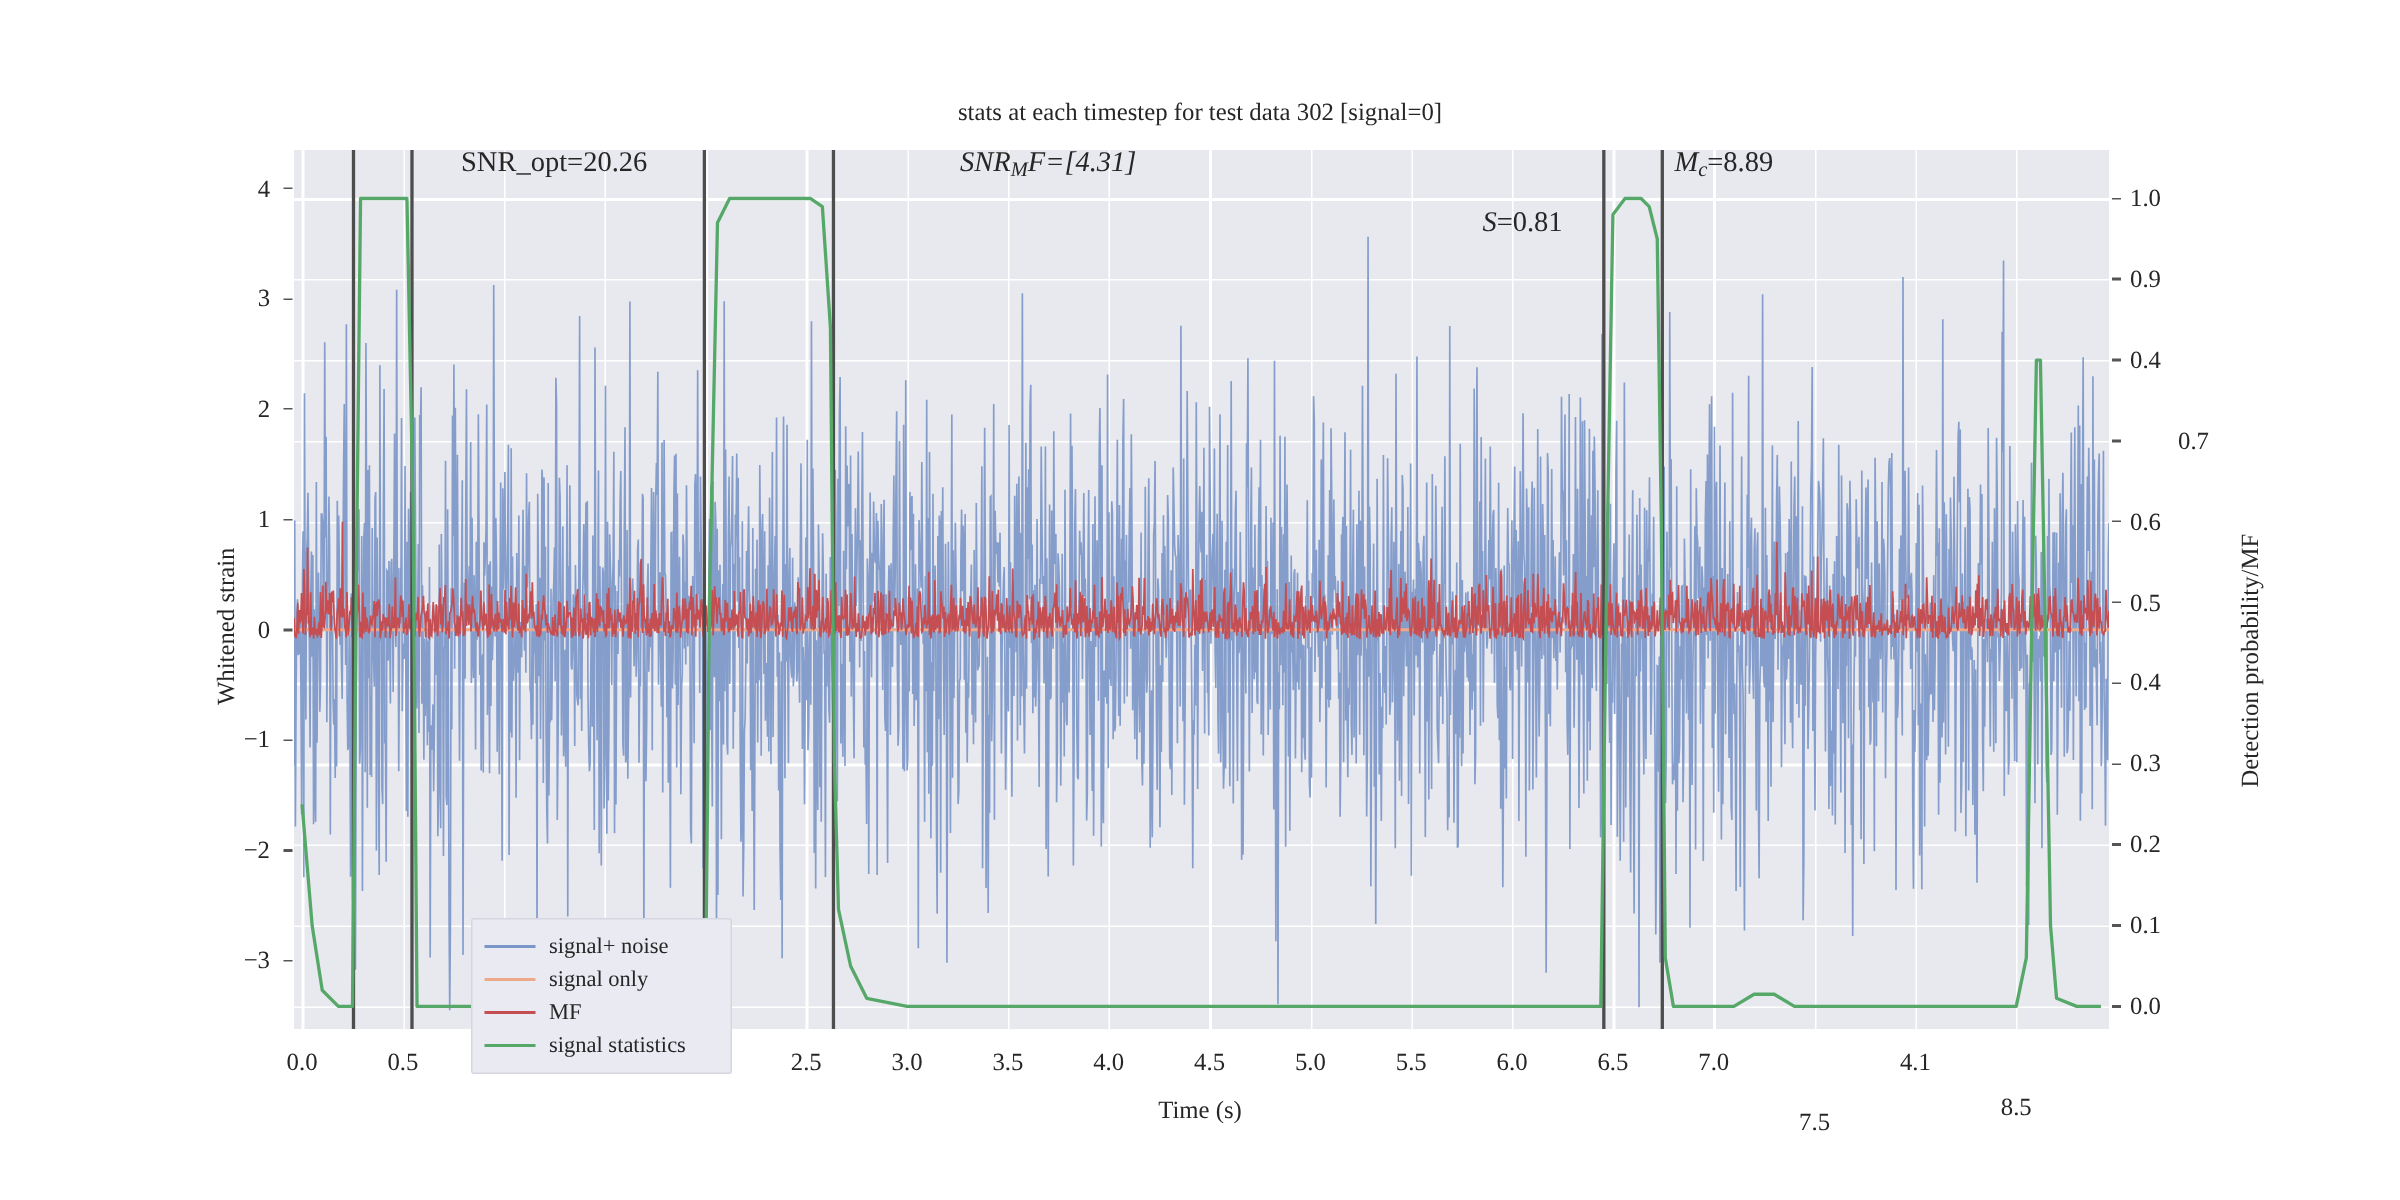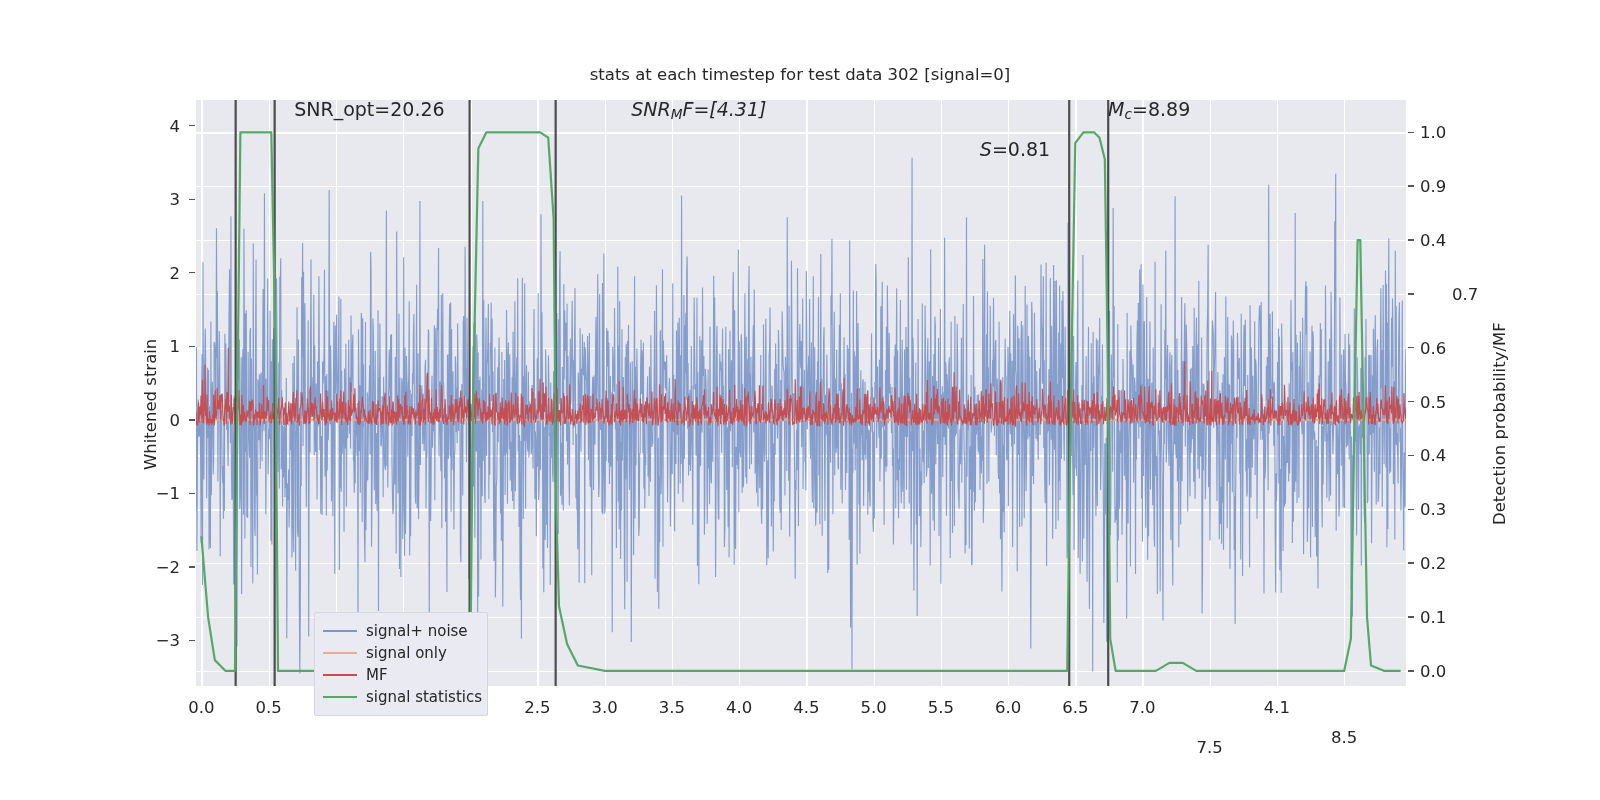--- a/index.html
+++ b/index.html
@@ -1,17 +1,17 @@
 <!DOCTYPE html>
 <html><head>
 <meta charset="utf-8">
 <style>
   html,body{margin:0;padding:0;background:#ffffff;}
   body{width:1600px;height:800px;font-family:"DejaVu Sans",sans-serif;color:#262626;overflow:hidden;}
-  #root{position:relative;width:1600px;height:619px;}
+  #root{position:relative;width:1600px;height:619px;font-family:Liberation Serif, serif;}
 
   .title{position:absolute;left:0;top:65px;width:1600px;text-align:center;font-size:16.5px;color:#262626;}
 
   
   #plot{position:absolute;left:196px;top:100px;width:1210px;height:586px;background:#e8e8ef;overflow:hidden;}
   #gridlayer,#datalayer,#annolayer{position:absolute;left:0;top:0;width:100%;height:100%;}
   .gl{position:absolute;background:#ffffff;}
   .gl.h{left:0;width:100%;height:1.3px;}
   .gl.v{top:0;height:100%;width:1.3px;}
 
@@ -170,20 +170,21 @@
       <div class="xlab" style="left: 1008.04px; top: 698px;">6.0</div>
       <div class="xlab" style="left: 1075.27px; top: 698px;">6.5</div>
       <div class="xlab" style="left: 1142.49px; top: 698px;">7.0</div>
       <div class="xlab" style="left: 1209.71px; top: 698px; margin-top: 40px;">7.5</div>
       <div class="xlab" style="left: 1276.93px; top: 698px;">4.1</div>
       <div class="xlab" style="left: 1344.16px; top: 728px;">8.5</div>
     </div>
 
   <div class="axtitle" id="ylabel">Whitened strain</div>
   <div class="axtitle" id="yrlabel">Detection probability/MF</div>
+  <div class="axtitle" id="xlabel">Time (s)</div>
 
   <div id="legend">
     <div class="lgrow">
       <span class="lgline" style="border-top-color: rgb(123, 150, 200);"></span>
       <span class="lgtext">signal+ noise</span>
     </div>
     <div class="lgrow">
       <span class="lgline" style="border-top-color: rgb(238, 169, 138);"></span>
       <span class="lgtext">signal only</span>
     </div>

